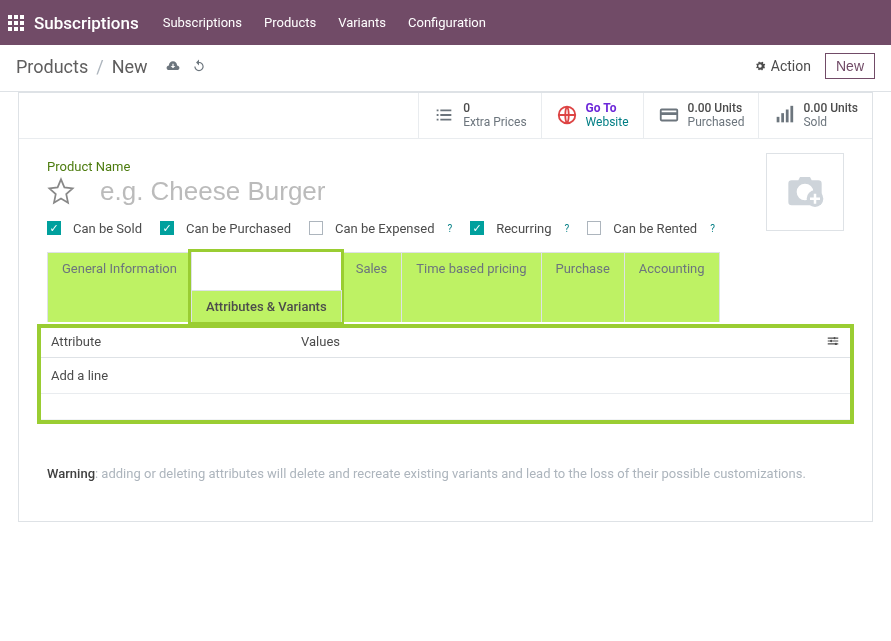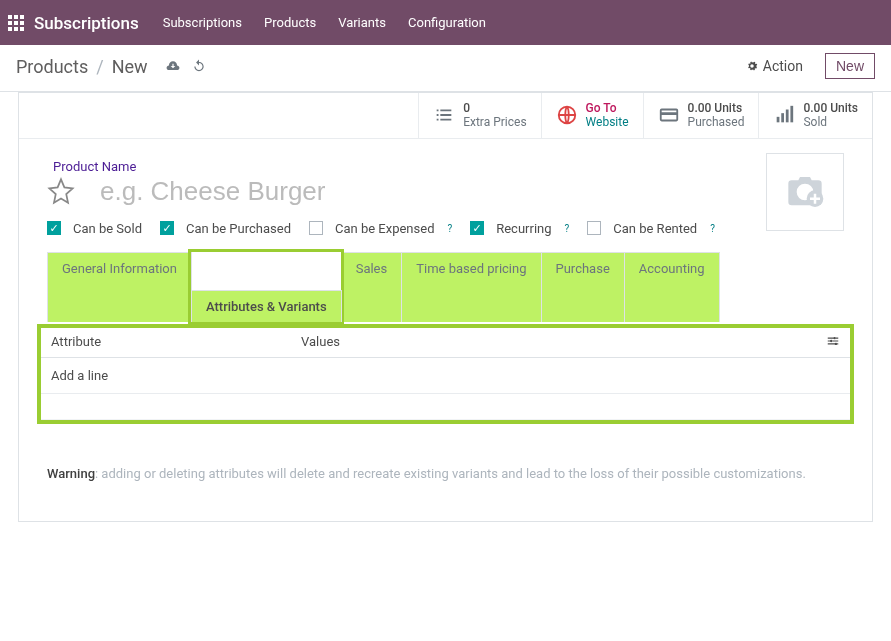--- a/index.html
+++ b/index.html
@@ -13,41 +13,41 @@
 .topbar-menu { display: flex; gap: 22px; }
 .topbar-menu span { font-size: 13px; cursor: pointer; }
 
 
 .control-panel { display: flex; align-items: center; justify-content: space-between; padding: 8px 16px 12px 16px; border-bottom: 1px solid #dee2e6; }
 .breadcrumb { display: flex; align-items: center; gap: 8px; font-size: 18px; color: #5f5e5e; }
 .breadcrumb a { color: #5f5e5e; text-decoration: none; }
 .breadcrumb .sep { color: #adb5bd; }
 .status-icons { display: flex; gap: 12px; margin-left: 10px; color: #6c757d; }
 .status-icons svg { width: 14px; height: 14px; cursor: pointer; }
-.cp-right { display: flex; align-items: center; gap: 22px; }
+.cp-right { display: flex; align-items: center; gap: 14px; }
 .action-btn { display: flex; align-items: center; gap: 4px; color: #4c4c4c; cursor: pointer; font-size: 14px; }
 .new-btn { border: 1px solid #714b67; color: #714b67; padding: 4px 10px; font-size: 14px; cursor: pointer; background: #fff; }
 
 
 .sheet-wrapper { padding: 0 18px 24px 18px; }
 .sheet { border: 1px solid #dee2e6; background: #fff; }
 
 
 .stat-row { display: flex; justify-content: flex-end; border-bottom: 1px solid #e9ecef; }
 .stat-btn { display: flex; align-items: center; gap: 8px; padding: 8px 14px; border-left: 1px solid #e9ecef; cursor: pointer; min-width: 100px; }
 .stat-btn svg { width: 22px; height: 22px; fill: #6c757d; }
 .stat-text { display: flex; flex-direction: column; line-height: 1.2; font-size: 12px; }
 .stat-text .num { font-weight: 500; color: #4c4c4c; }
 .stat-text .lbl { color: #6c757d; }
-.stat-btn.website .stat-text .num { color: #be185d; }
+.stat-btn.website .stat-text .num { color: #6d28d9; font-weight: bold; }
 .stat-btn.website .stat-text .lbl { color: #017e84; }
 
 
 .sheet-body { padding: 20px 28px 10px 28px; position: relative; }
-.product-name-label { font-size: 13px; color: #4c1d95; margin-bottom: 2px; margin-left: 6px; }
+.product-name-label { font-size: 13px; color: #4d7c0f; margin-bottom: 2px; }
 .name-row { display: flex; align-items: center; gap: 25px; }
 .star-icon { width: 28px; height: 28px; stroke: #888; stroke-width: 1.5; fill: none; cursor: pointer; }
 .name-input { border: none; font-size: 26px; color: #4c4c4c; outline: none; width: 500px; background: transparent; }
 .name-input::placeholder { color: #bbb; }
 
 .image-box { position: absolute; right: 28px; top: 14px; width: 78px; height: 78px; border: 1px solid #dee2e6; display: flex; align-items: center; justify-content: center; cursor: pointer; }
 .image-box svg { width: 40px; height: 40px; fill: #ced4da; }
 
 
 .options-row { display: flex; gap: 18px; margin-top: 14px; flex-wrap: wrap; }

